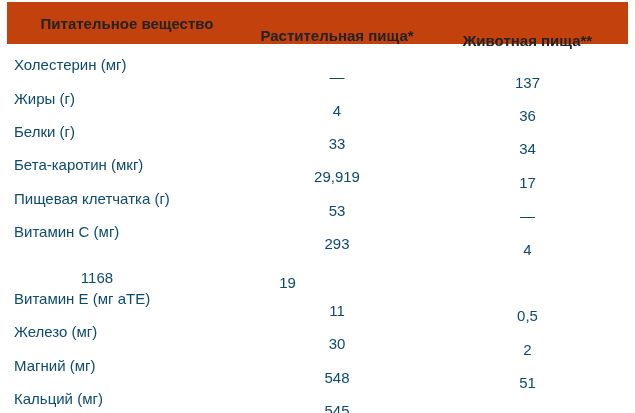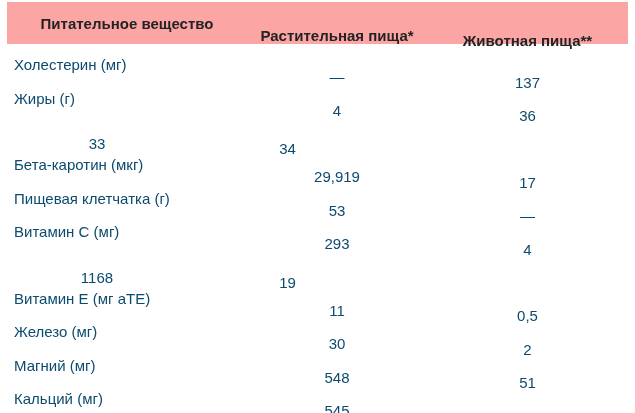--- a/index.html
+++ b/index.html
@@ -12,21 +12,21 @@
   }
   .table {
     position: absolute;
     left: 7px; top: 2px;
     width: 621px;
   }
   .thead {
     display: flex;
     align-items: center;
     height: 42px;
-    background: #fca5a5;
+    background: #c2410c;
     font-weight: bold;
     font-size: 15px;
     color: #232323;
   }
   .tbody { padding-top: 4px; }
   .tr {
     display: flex;
     align-items: center;
     height: 33.4px;
     font-size: 15px;
@@ -52,20 +52,21 @@
       <div class="col-name">Холестерин (мг)</div>
       <div class="col-plant">—</div>
       <div class="col-animal">137</div>
     </div>
     <div class="tr">
       <div class="col-name">Жиры (г)</div>
       <div class="col-plant">4</div>
       <div class="col-animal">36</div>
     </div>
     <div class="tr">
+      <div class="col-name">Белки (г)</div>
       <div class="col-plant">33</div>
       <div class="col-animal">34</div>
     </div>
     <div class="tr">
       <div class="col-name">Бета-каротин (мкг)</div>
       <div class="col-plant">29,919</div>
       <div class="col-animal">17</div>
     </div>
     <div class="tr">
       <div class="col-name">Пищевая клетчатка (г)</div>

